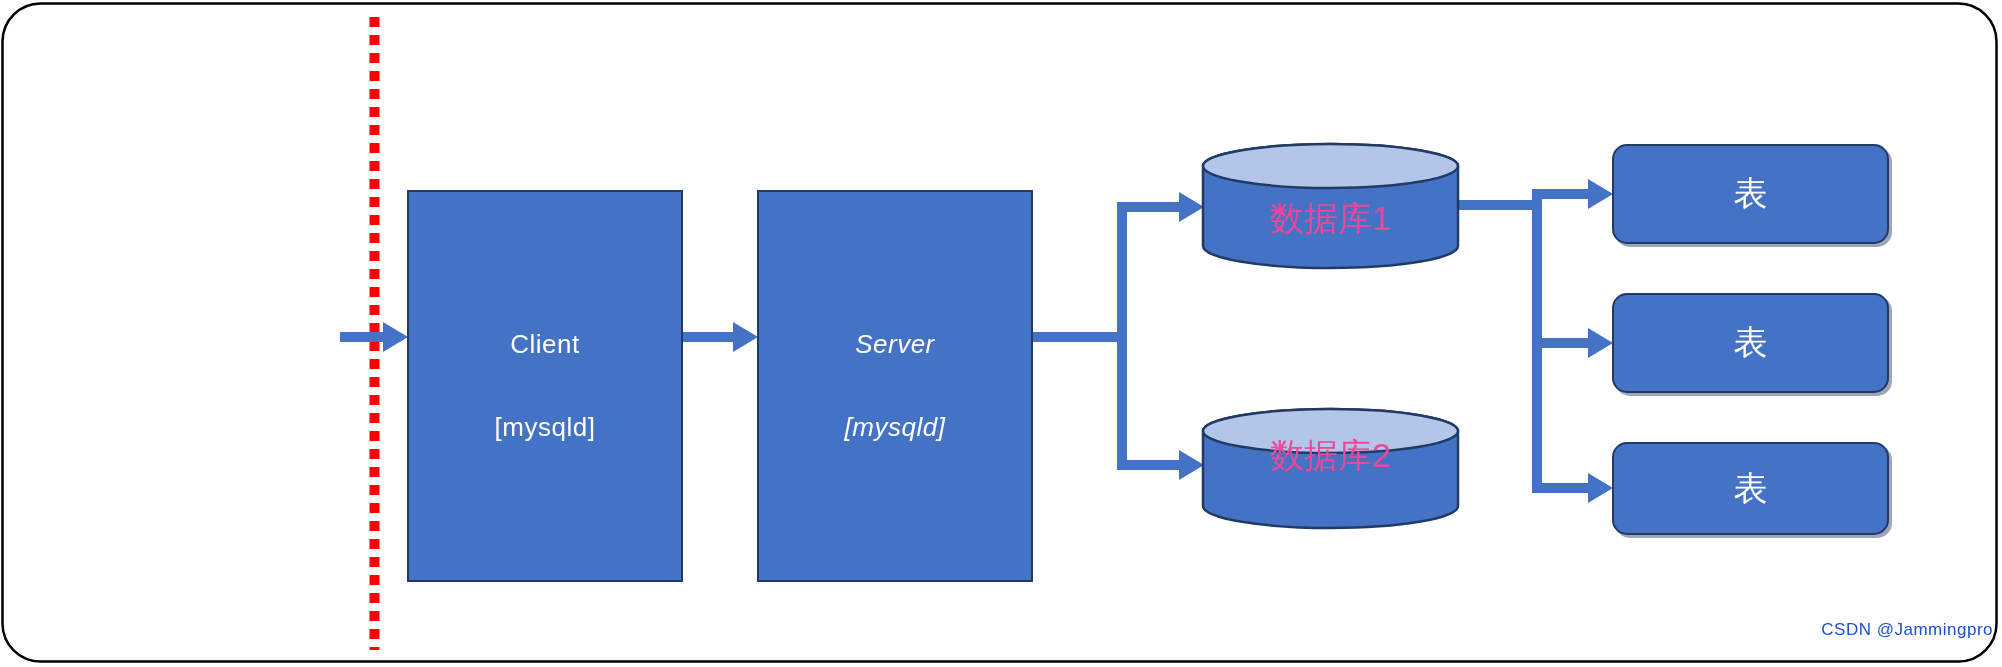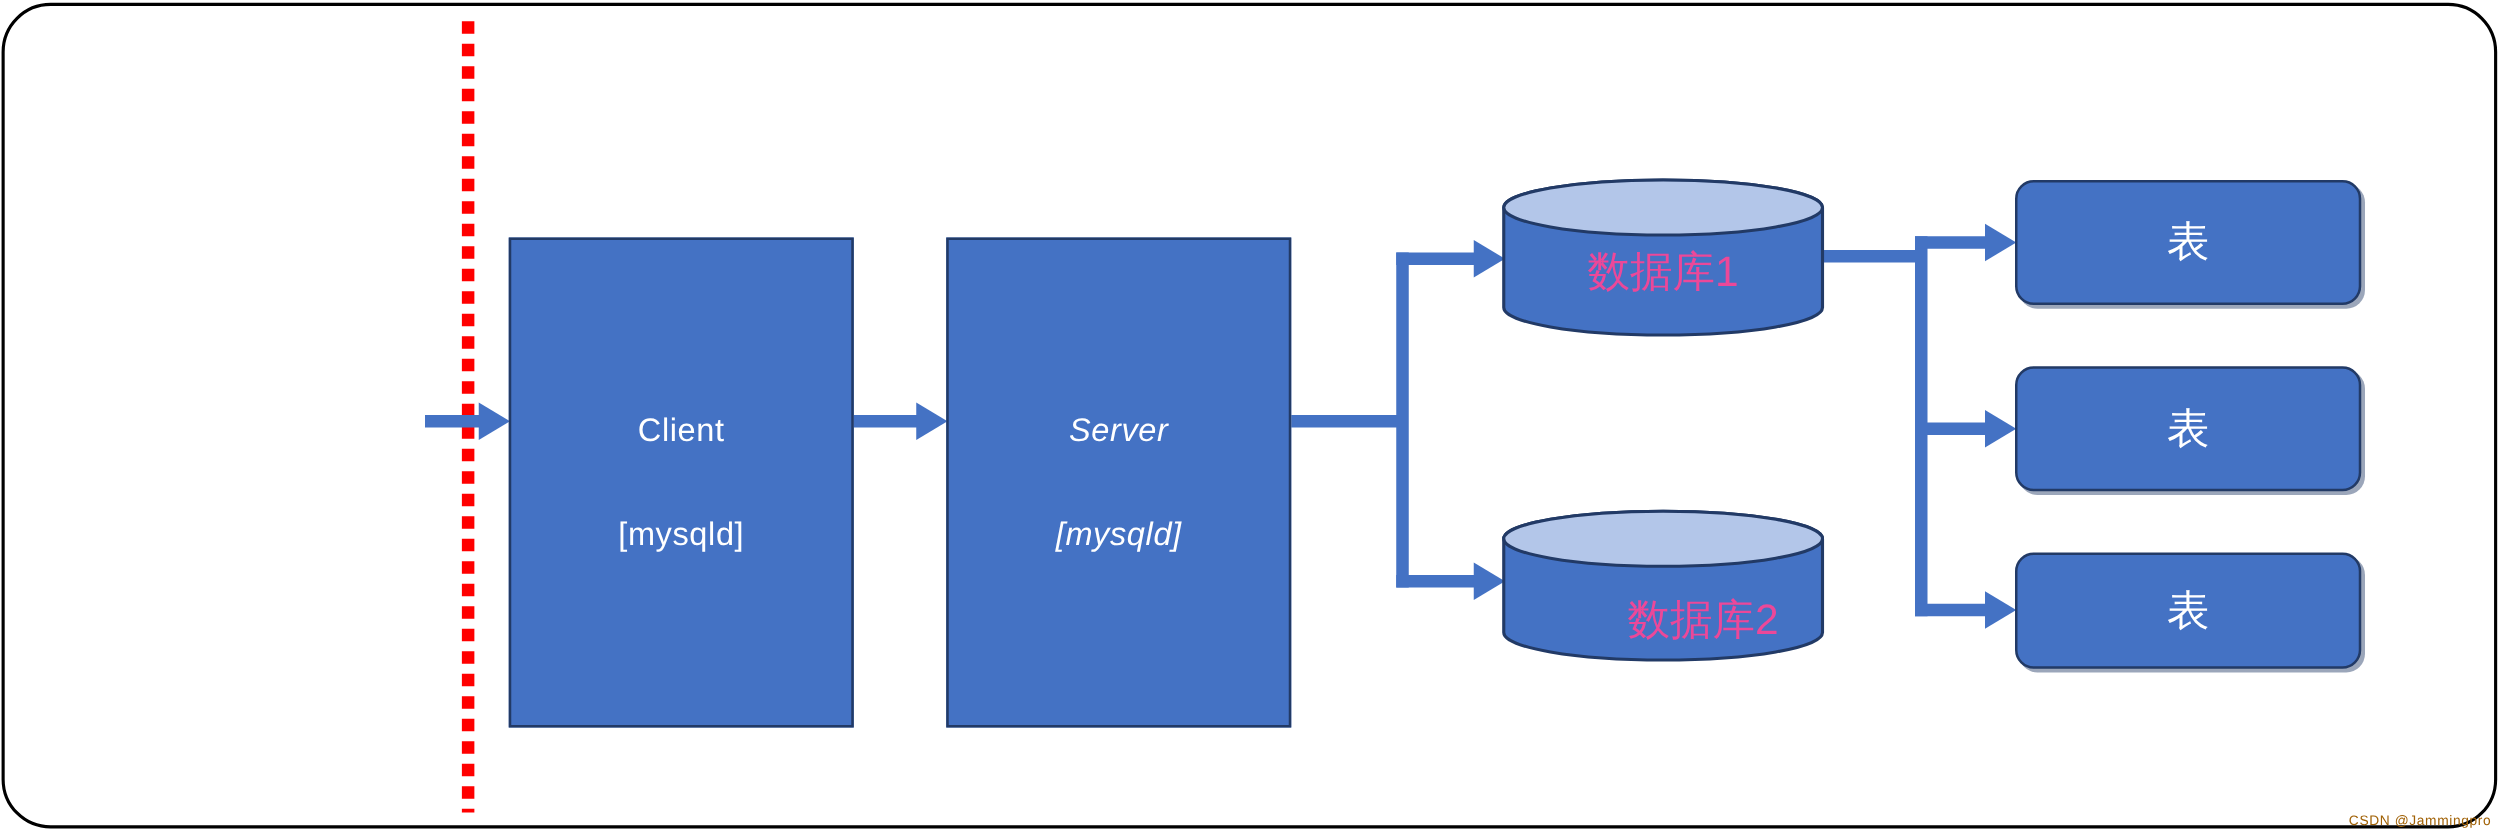--- a/index.html
+++ b/index.html
@@ -25,22 +25,22 @@
     left:1612px;width:277px;height:100px;
     border-radius:15px;
     font-size:34px;
     box-shadow:3px 3px 0 rgba(34,58,102,0.45);
   }
   .cyl-label{
     position:absolute;left:1203px;width:255px;height:44px;
     color:#ec4899;font-size:34px;line-height:44px;text-align:center;
   }
   #watermark{
-    position:absolute;right:9px;bottom:4px;
-    color:#a16207;font-size:11px;letter-spacing:0.5px;
+    position:absolute;right:9px;bottom:27px;
+    color:#1d4ed8;font-size:17px;letter-spacing:0.5px;
   }
 </style>
 </head>
 <body>
 
 <div id="stage">
 
   <svg id="connector-layer" viewBox="0 0 2002 667" xmlns="http://www.w3.org/2000/svg">
 
     <rect x="2.5" y="3.5" width="1994" height="658" rx="38" fill="none" stroke="#000000" stroke-width="2.5"></rect>
@@ -84,21 +84,21 @@
     <span>Client</span>
     <span>[mysqld]</span>
   </div>
 
   <div class="node bigbox twoline" style="left:757px;width:276px;font-style:italic;">
     <span>Server</span>
     <span>[mysqld]</span>
   </div>
 
   <div class="cyl-label" style="top:196px;">数据库1</div>
-  <div class="cyl-label" style="top:474px;padding-left:32px;">数据库2</div>
+  <div class="cyl-label" style="top:433px;">数据库2</div>
 
   <div class="node tablebox" style="top:144px;">
     <span>表</span>
   </div>
   <div class="node tablebox" style="top:293px;">
     <span>表</span>
   </div>
   <div class="node tablebox" style="top:442px;height:93px;">
     <span>表</span>
   </div>

